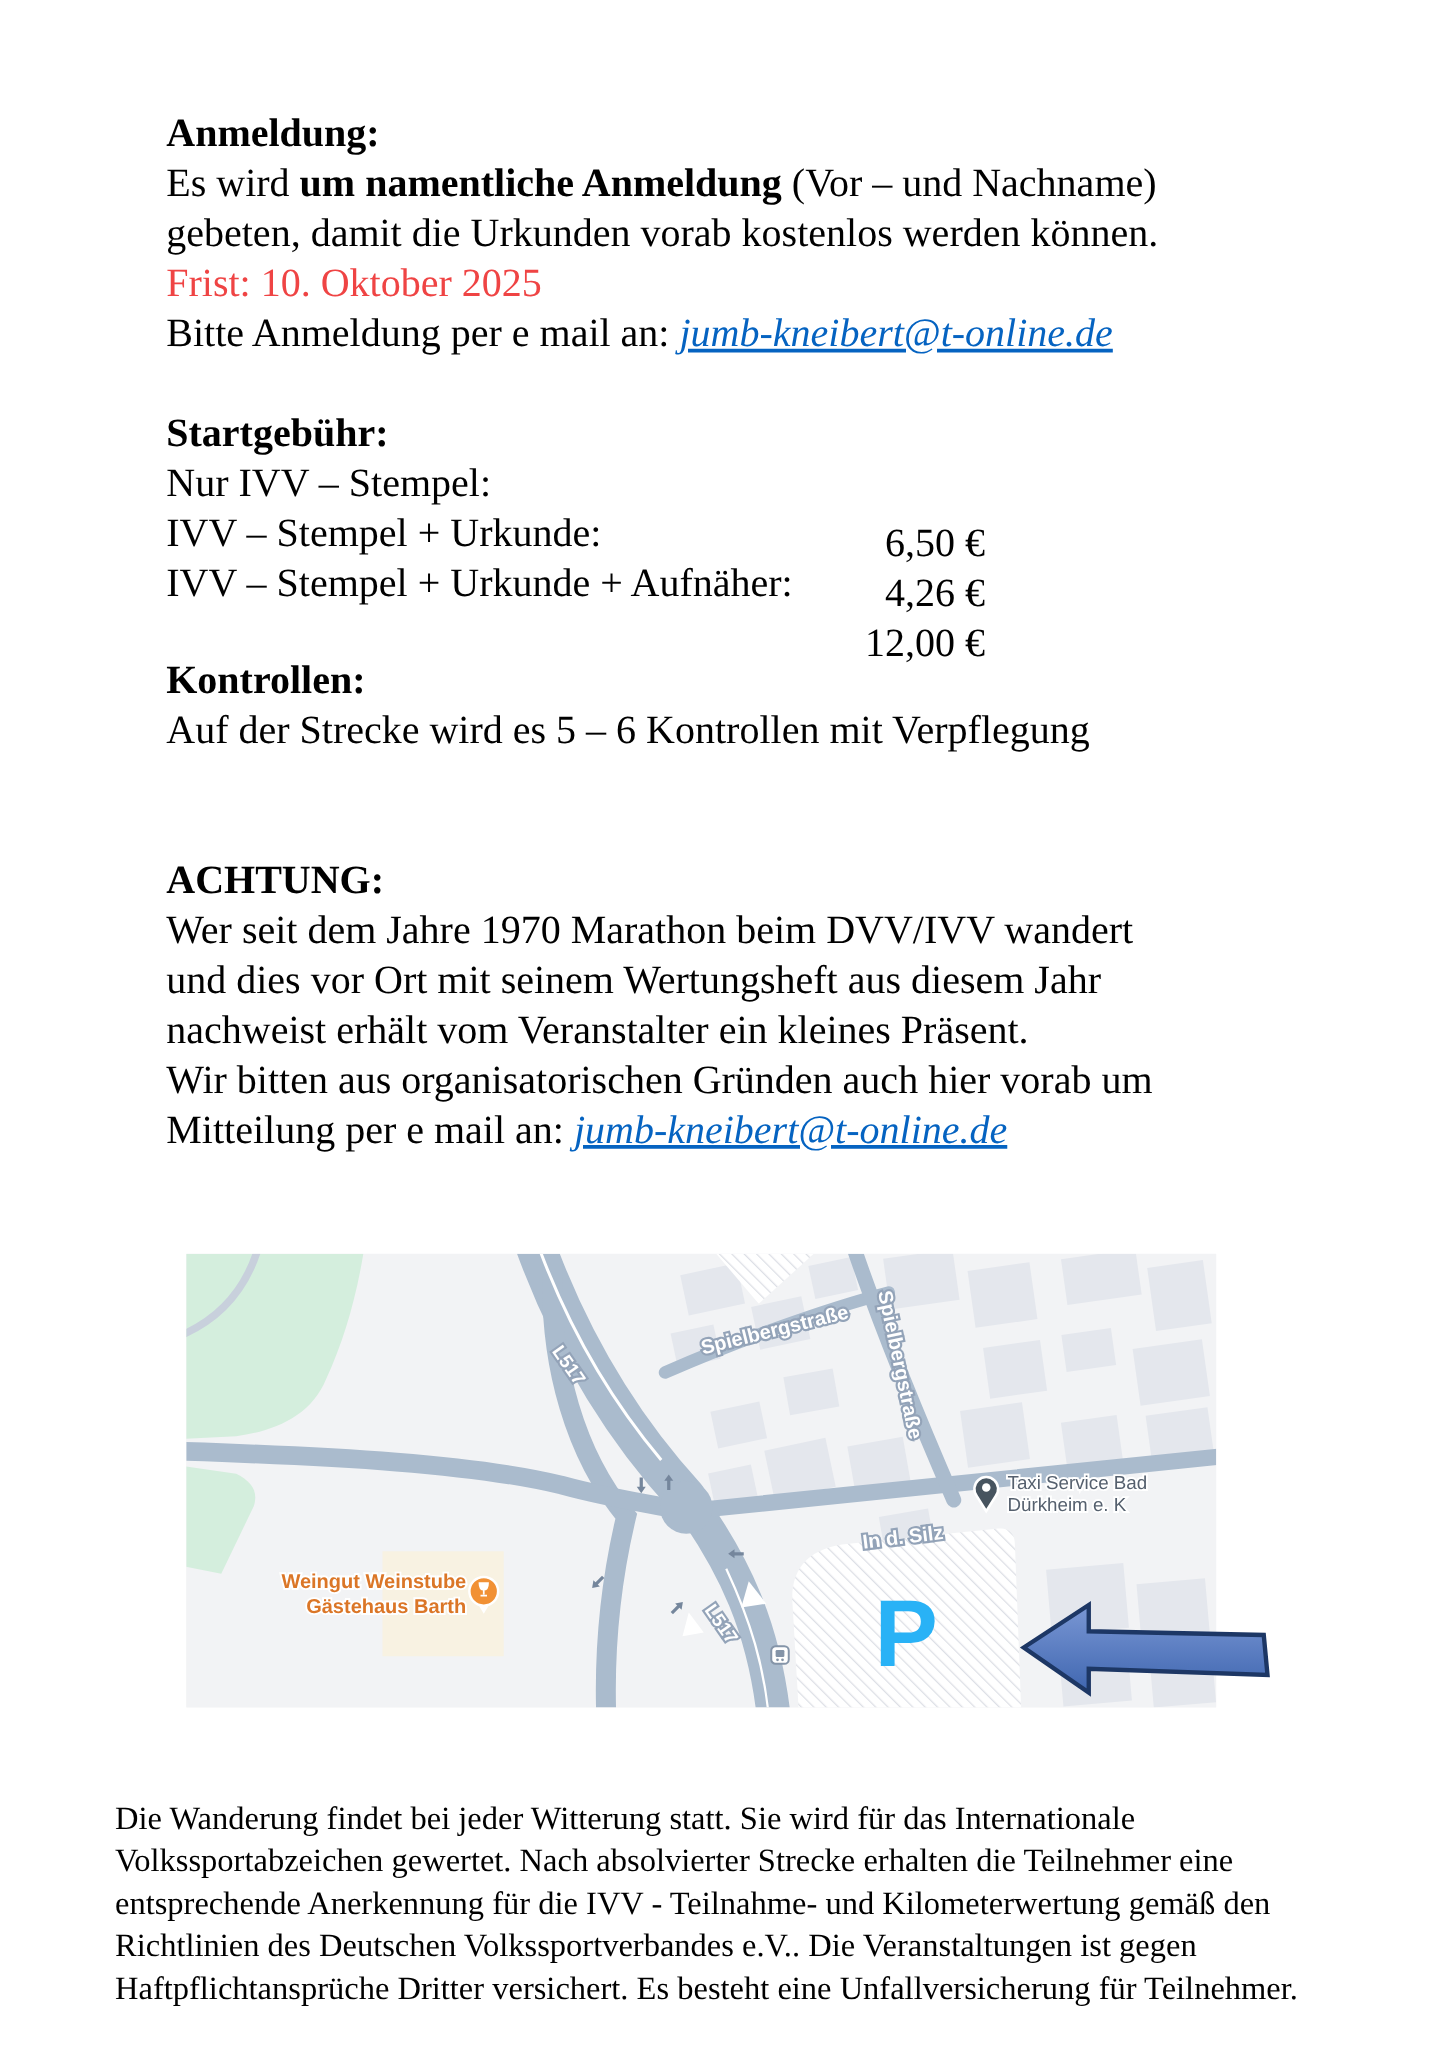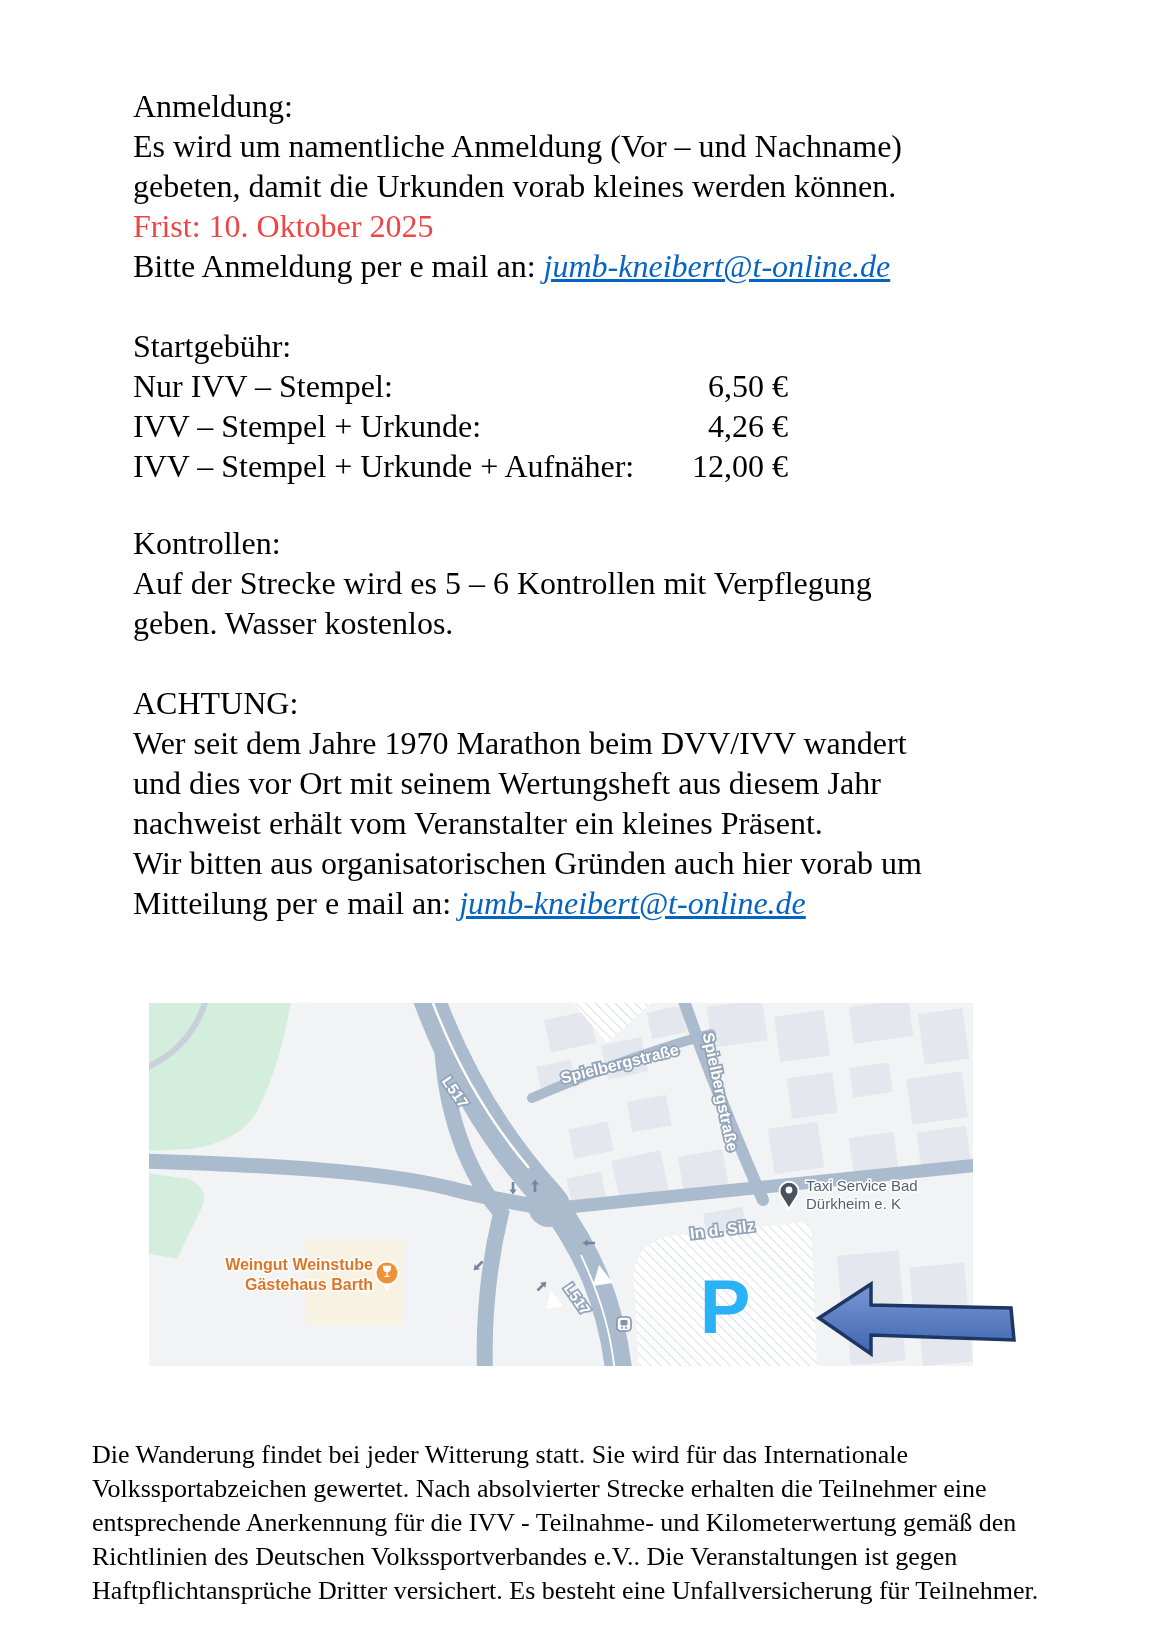--- a/index.html
+++ b/index.html
@@ -1,51 +1,50 @@
 <!DOCTYPE html>
 <html><head>
 <meta charset="utf-8">
 <style>
   html,body{margin:0;padding:0;background:#ffffff;}
   #page{position:relative;width:1158px;height:1638px;background:#ffffff;overflow:hidden;
         font-family:"Liberation Serif", serif;color:#000;}
   .line{position:absolute;left:133px;font-size:32px;line-height:36px;white-space:nowrap;}
-  .bold{font-weight:normal;}
+  .bold{font-weight:bold;}
   .red{color:#ef4444;}
   a.maillink{color:#0563C1;text-decoration:underline;cursor:pointer;font-style:italic;}
-  .price{position:absolute;left:560px;width:228px;text-align:right;font-size:32px;}
+  .price{position:absolute;left:560px;width:228px;text-align:right;font-size:32px;margin-top:48px;}
   .footerline{position:absolute;left:92px;font-size:26px;line-height:30px;white-space:nowrap;}
   #mapbox{position:absolute;left:149px;top:1003px;width:824px;height:363px;background:#f2f3f5;overflow:hidden;}
   #arrowbox{position:absolute;left:813px;top:1276px;width:212px;height:88px;}
   svg text{font-family:"Liberation Sans", sans-serif;}
   .streetlabel{font-weight:bold;fill:#ffffff;stroke:#93a3b8;stroke-width:3.5px;paint-order:stroke;}
   .poilabel{stroke:#ffffff;stroke-width:3px;paint-order:stroke;}
 </style>
 </head>
 <body>
 
 <div id="page">
 
   <div class="line bold" style="top:88px">Anmeldung:</div>
   <div class="line" style="top:128px"><span>Es wird </span><span class="bold">um namentliche Anmeldung</span><span> (Vor – und Nachname)</span></div>
-  <div class="line" style="top:168px">gebeten, damit die Urkunden vorab kleines werden können.</div>
+  <div class="line" style="top:168px">gebeten, damit die Urkunden vorab kostenlos werden können.</div>
   <div class="line red" style="top:208px">Frist: 10. Oktober 2025</div>
   <div class="line" style="top:248px"><span>Bitte Anmeldung per e mail an: </span><a class="maillink">jumb-kneibert@t-online.de</a></div>
 
   <div class="line bold" style="top:328px">Startgebühr:</div>
   <div class="line" style="top:368px">Nur IVV – Stempel:</div>
   <div class="price" style="top:368px">6,50 €</div>
   <div class="line" style="top:408px">IVV – Stempel + Urkunde:</div>
   <div class="price" style="top:408px">4,26 €</div>
   <div class="line" style="top:448px">IVV – Stempel + Urkunde + Aufnäher:</div>
   <div class="price" style="top:448px">12,00 €</div>
 
   <div class="line bold" style="top:525px">Kontrollen:</div>
   <div class="line" style="top:565px">Auf der Strecke wird es 5 – 6 Kontrollen mit Verpflegung</div>
-  <div class="line" style="top:605px">geben. Wasser kostenlos.</div>
 
   <div class="line bold" style="top:685px">ACHTUNG:</div>
   <div class="line" style="top:725px">Wer seit dem Jahre 1970 Marathon beim DVV/IVV wandert</div>
   <div class="line" style="top:765px">und dies vor Ort mit seinem Wertungsheft aus diesem Jahr</div>
   <div class="line" style="top:805px">nachweist erhält vom Veranstalter ein kleines Präsent.</div>
   <div class="line" style="top:885px"><span>Mitteilung per e mail an: </span><a class="maillink">jumb-kneibert@t-online.de</a></div>
   <div class="line" style="top:845px">Wir bitten aus organisatorischen Gründen auch hier vorab um</div>
 
   <div id="mapbox">
     <svg width="824" height="363" viewBox="0 0 824 363">

